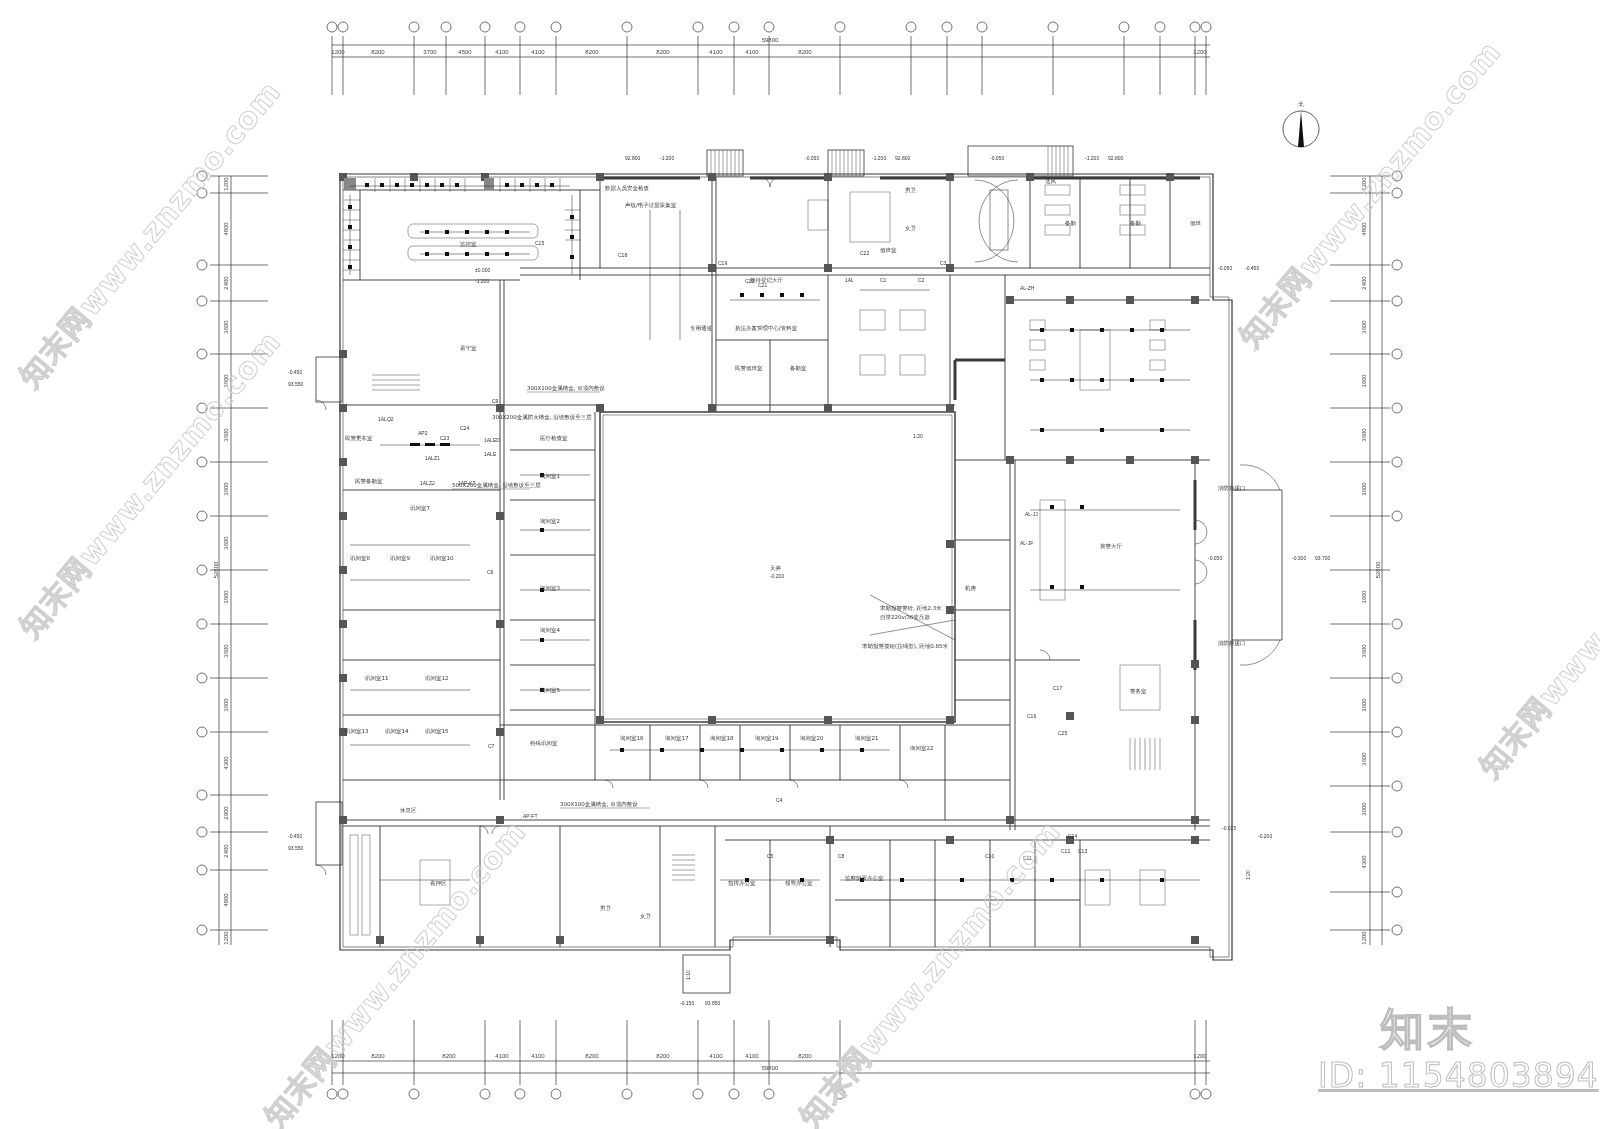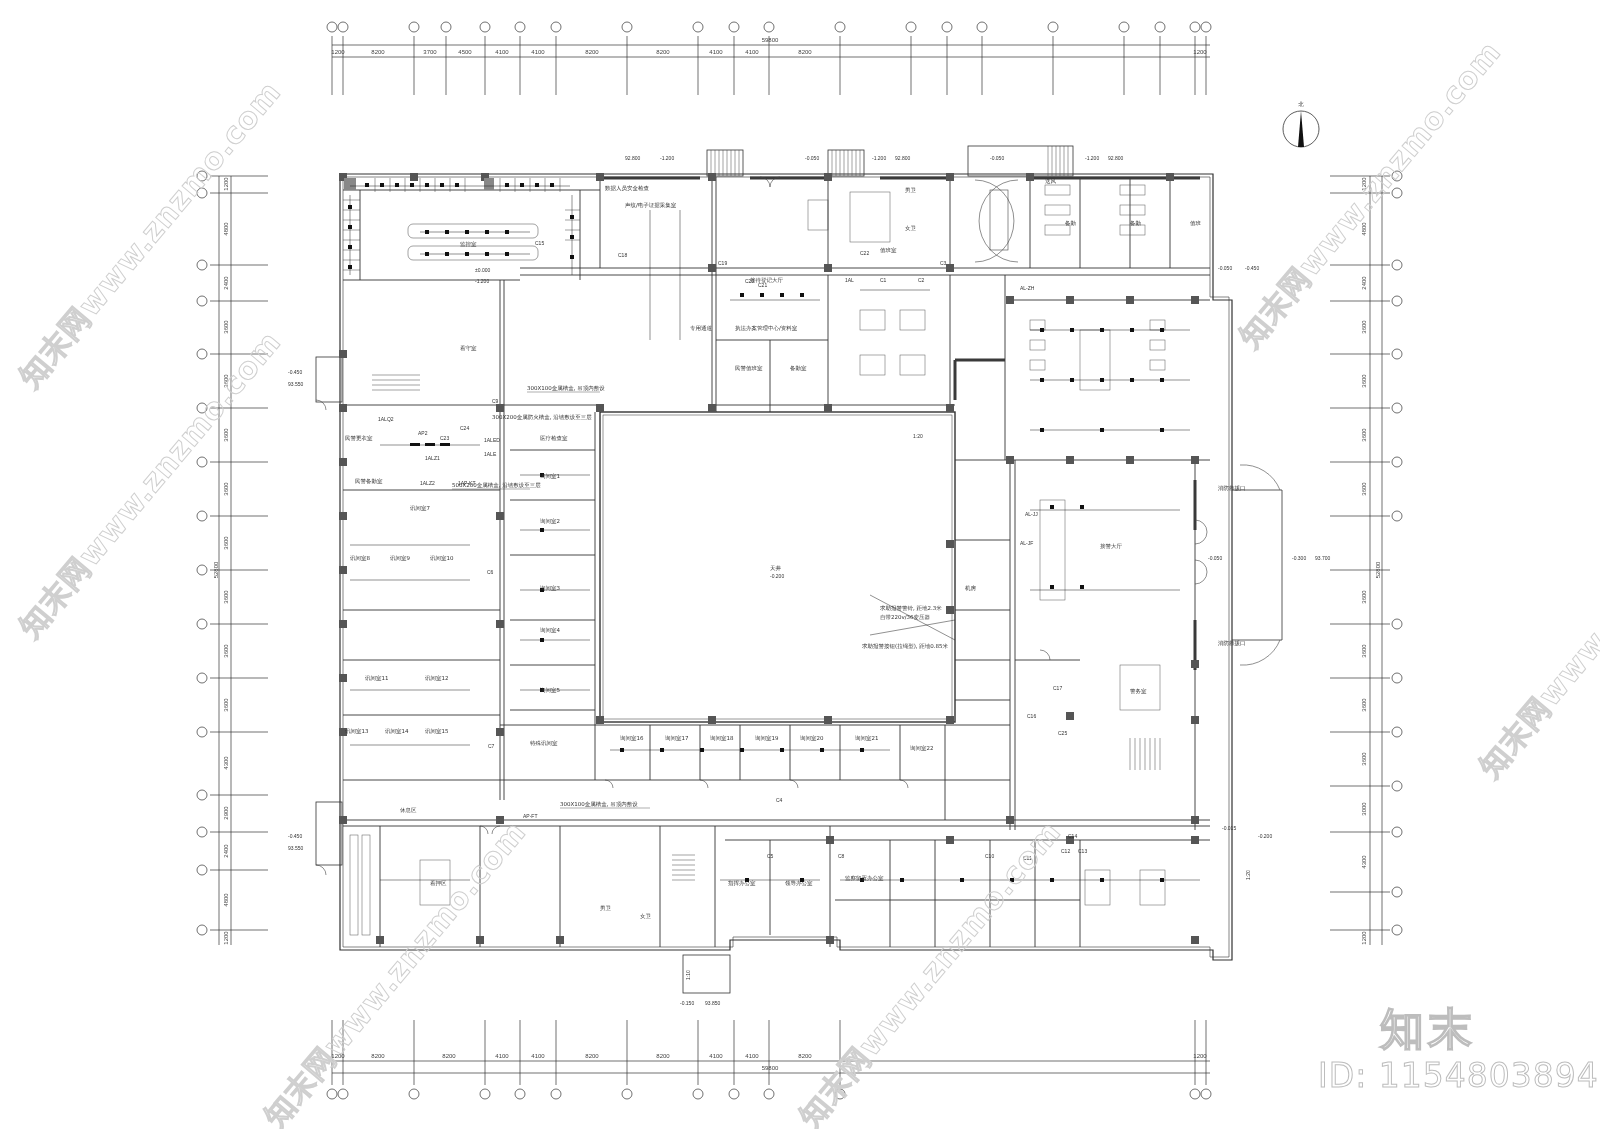--- a/index.html
+++ b/index.html
@@ -3,21 +3,21 @@
 <meta charset="utf-8">
 <style>
   html,body{margin:0;padding:0;background:#ffffff;}
   body{width:1600px;height:1129px;position:relative;overflow:hidden;font-family:"DejaVu Sans",sans-serif;color:#222;}
   svg{position:absolute;left:0;top:0;}
   .dimtext{font-family:"Liberation Sans",sans-serif;font-size:6px;fill:#444;}
   .label{font-family:"DejaVu Sans",sans-serif;font-size:5.5px;fill:#333;}
   .axis{font-family:"Liberation Sans",sans-serif;font-size:5px;fill:#333;}
   .wm{position:absolute;font-family:"DejaVu Sans",sans-serif;color:#d8d8d8;font-size:30px;letter-spacing:1px;transform-origin:left top;white-space:nowrap;pointer-events:none;font-weight:bold;-webkit-text-stroke:1px #cfcfcf;color:transparent;}
   .brand{position:absolute;left:1380px;top:1000px;font-family:"DejaVu Sans",sans-serif;font-size:44px;color:transparent;-webkit-text-stroke:1.2px #bdbdbd;letter-spacing:4px;font-weight:bold;}
-  .brandid{position:absolute;left:1318px;top:1056px;font-family:"DejaVu Sans",sans-serif;font-size:33px;color:transparent;-webkit-text-stroke:1px #bdbdbd;letter-spacing:1px;}
+  .brandid{position:absolute;left:1318px;top:1056px;font-family:"DejaVu Sans",sans-serif;font-size:33px;color:transparent;-webkit-text-stroke:1px #bdbdbd;letter-spacing:1px;text-decoration:underline;}
 </style>
 </head>
 <body>
 
 <svg width="1600" height="1129" viewBox="0 0 1600 1129">
 
   <g stroke="#333" stroke-width="0.7" fill="none">
     <line x1="332" y1="45" x2="1210" y2="45"></line>
     <line x1="332" y1="57" x2="1210" y2="57"></line>
     <line x1="332" y1="36" x2="332" y2="95"></line>

